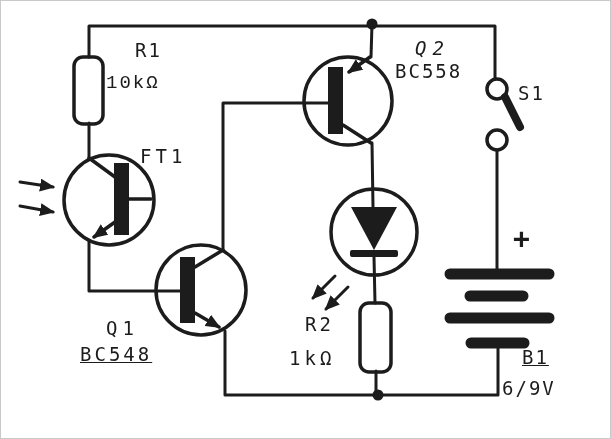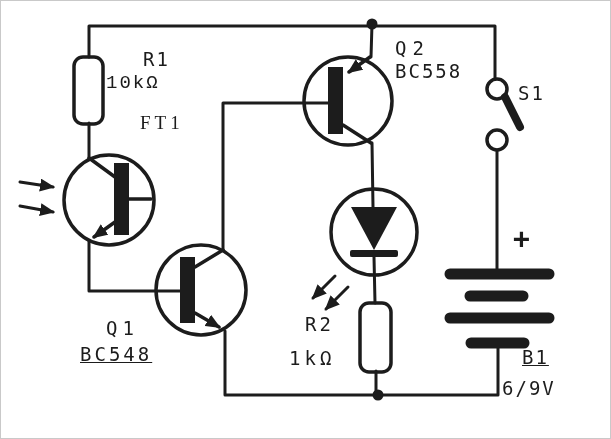--- a/index.html
+++ b/index.html
@@ -104,29 +104,29 @@
     </g>
 
     <g stroke="var(--ink,#1c1c1c)" stroke-width="11" stroke-linecap="round">
       <path d="M449,273 L548,273"></path>
       <path d="M469,295 L522,295"></path>
       <path d="M449,317 L548,317"></path>
       <path d="M470,342 L523,342"></path>
     </g>
   </svg>
 
-  <span class="lbl" style="left:134px; top:49px;margin-left:8px;">R1</span>
+  <span class="lbl" style="left:134px; top:40px;">R1</span>
   <span class="lbl" style="left:105px; top:73px;font-family:Liberation Mono, monospace;">10kΩ</span>
 
-  <span class="lbl" style="left:139px; top:112px; letter-spacing:4px;font-family:Liberation Serif, serif;">FT1</span>
+  <span class="lbl" style="left:139px; top:146px; letter-spacing:4px;">FT1</span>
 
   <span class="lbl" style="left:105px; top:318px; letter-spacing:5px;">Q1</span>
   <span class="lbl" style="left:79px; top:344px; letter-spacing:3px;text-decoration:underline;">BC548</span>
 
-  <span class="lbl" style="left:394px; top:38px; letter-spacing:6px;">Q2</span>
+  <span class="lbl" style="left:414px; top:38px; letter-spacing:6px;font-style:italic;">Q2</span>
   <span class="lbl" style="left:394px; top:61px;">BC558</span>
 
 
   <span class="lbl" style="left:304px; top:314px; letter-spacing:3px;">R2</span>
   <span class="lbl" style="left:288px; top:348px; letter-spacing:4px;">1kΩ</span>
 
   <span class="lbl" style="left:517px; top:83px;">S1</span>
 
   <span class="lbl plus" style="left:512px; top:224px;">+</span>
   <span class="lbl" style="left:521px; top:347px;text-decoration:underline;">B1</span>

